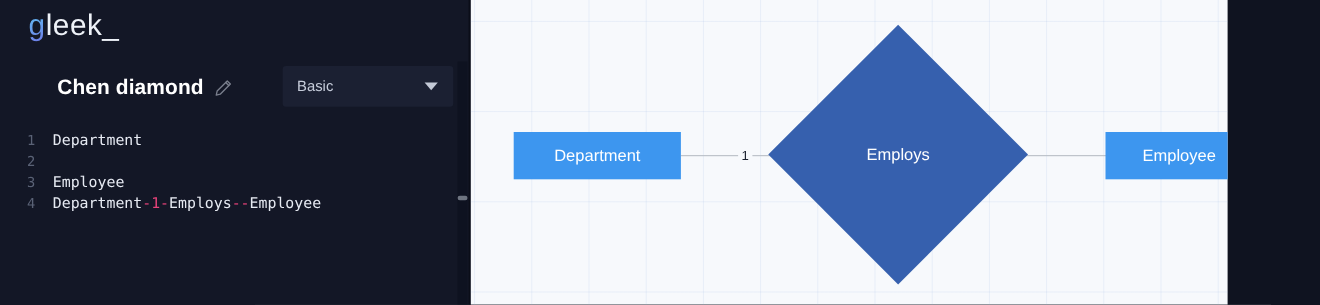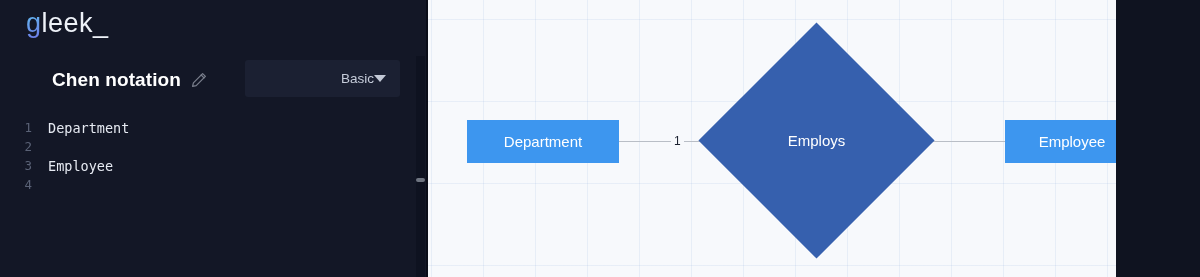--- a/index.html
+++ b/index.html
@@ -77,32 +77,31 @@
     display: inline-flex;
     align-items: center;
     justify-content: center;
     cursor: pointer;
     opacity: 0.62;
   }
   .edit-icon svg { display: block; }
 
   .mode-select {
     position: absolute;
-    left: 245px;
+    left: 257px;
     top: 60px;
     width: 155px;
     height: 37px;
     background: #1b2032;
     border: none;
     border-radius: 3px;
     display: flex;
     align-items: center;
     cursor: pointer;
     box-sizing: border-box;
-    text-align: right;
   }
   .mode-select .value {
     color: #c6ccda;
     font-size: 13.5px;
     margin-left: 13px;
     flex: 1;
   }
   .mode-select .caret {
     margin-right: 14px;
     width: 0;
@@ -262,39 +261,39 @@
 
 <div class="app">
 
   <div class="editor-panel">
 
     <div class="brand">
       <span class="g">g</span><span class="rest">leek_</span>
     </div>
 
     <div class="title-row">
-      <div class="diagram-title">Chen notation</div>
+      <div class="diagram-title">Chen diamond</div>
       <span class="edit-icon">
         <svg viewBox="0 0 18 18" width="18" height="18" fill="none" stroke="#b9bfcc" stroke-width="1.2" stroke-linecap="round" stroke-linejoin="round">
           <path d="M12.6 2.6 L15.4 5.4 L6.2 14.6 L2.6 15.4 L3.4 11.8 Z"></path>
           <path d="M11.2 4.0 L14.0 6.8"></path>
         </svg>
       </span>
     </div>
 
     <div class="mode-select">
       <span class="value">Basic</span>
       <span class="caret"></span>
     </div>
 
     <div class="code-area">
         <div class="code-line"><span class="gutter">1</span><span class="code-text"><span>Department</span></span></div>
         <div class="code-line"><span class="gutter">2</span></div>
         <div class="code-line"><span class="gutter">3</span><span class="code-text"><span>Employee</span></span></div>
-        <div class="code-line"><span class="gutter">4</span></div>
+        <div class="code-line"><span class="gutter">4</span><span class="code-text"><span>Department</span><span class="tok-punct">-</span><span class="tok-num">1</span><span class="tok-punct">-</span><span>Employs</span><span class="tok-punct">--</span><span>Employee</span></span></div>
       </div>
 
     <div class="editor-scroll-track"></div>
     <div class="editor-scroll-thumb"></div>
     <div class="editor-divider"></div>
   </div>
 
   <div class="canvas">
 
     <div class="edge edge-left"></div>

